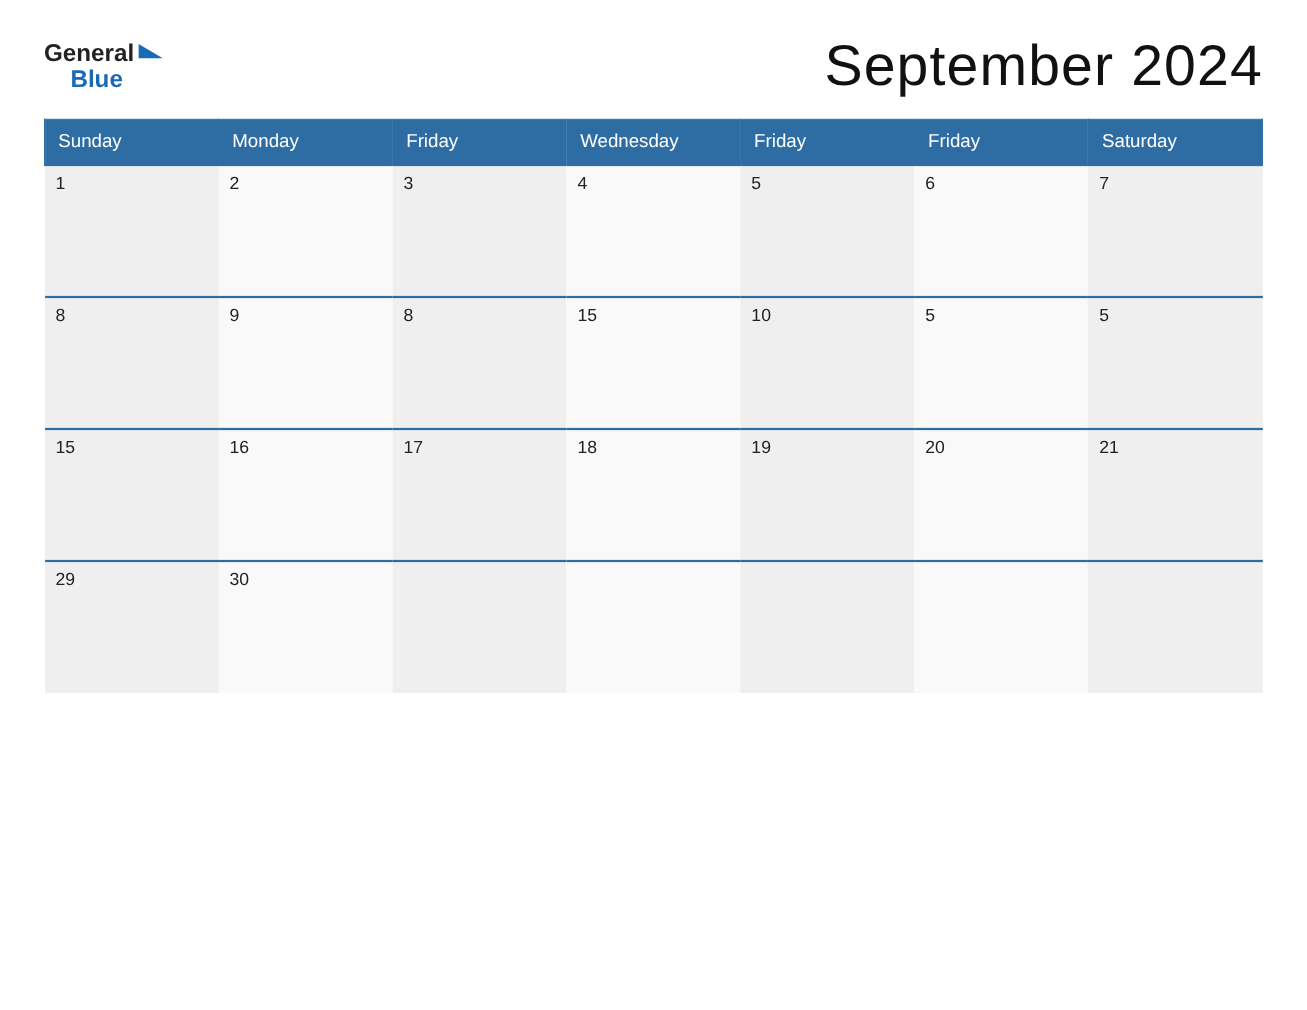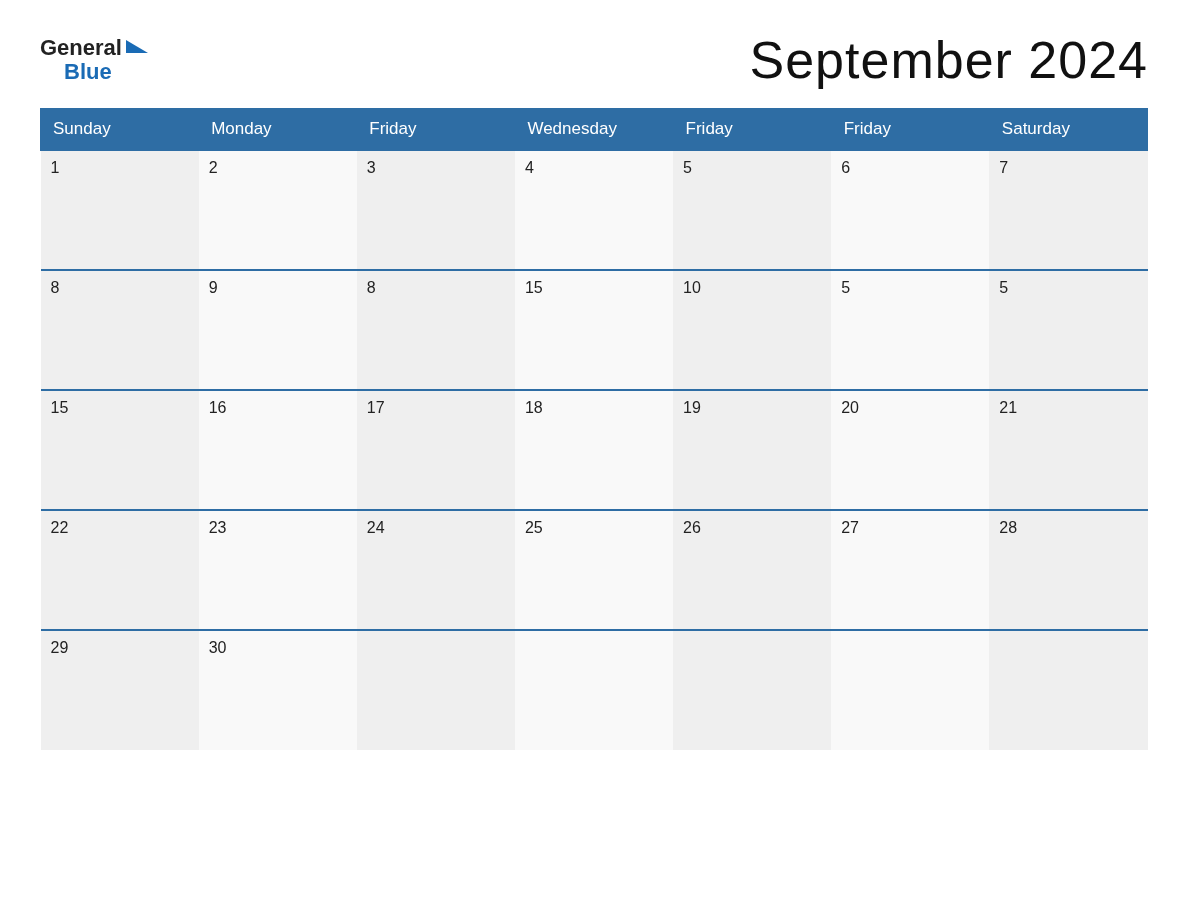--- a/index.html
+++ b/index.html
@@ -213,43 +213,20 @@
         </td>
         <td>
           <span class="day-number">20</span>
         </td>
         <td>
           <span class="day-number">21</span>
         </td>
       </tr>
       <tr>
         <td>
-          <span class="day-number">22</span>
-        </td>
-        <td>
-          <span class="day-number">23</span>
-        </td>
-        <td>
-          <span class="day-number">24</span>
-        </td>
-        <td>
-          <span class="day-number">25</span>
-        </td>
-        <td>
-          <span class="day-number">26</span>
-        </td>
-        <td>
-          <span class="day-number">27</span>
-        </td>
-        <td>
-          <span class="day-number">28</span>
-        </td>
-      </tr>
-      <tr>
-        <td>
           <span class="day-number">29</span>
         </td>
         <td>
           <span class="day-number">30</span>
         </td>
         <td class="empty-cell"></td>
         <td class="empty-cell"></td>
         <td class="empty-cell"></td>
         <td class="empty-cell"></td>
         <td class="empty-cell"></td>

